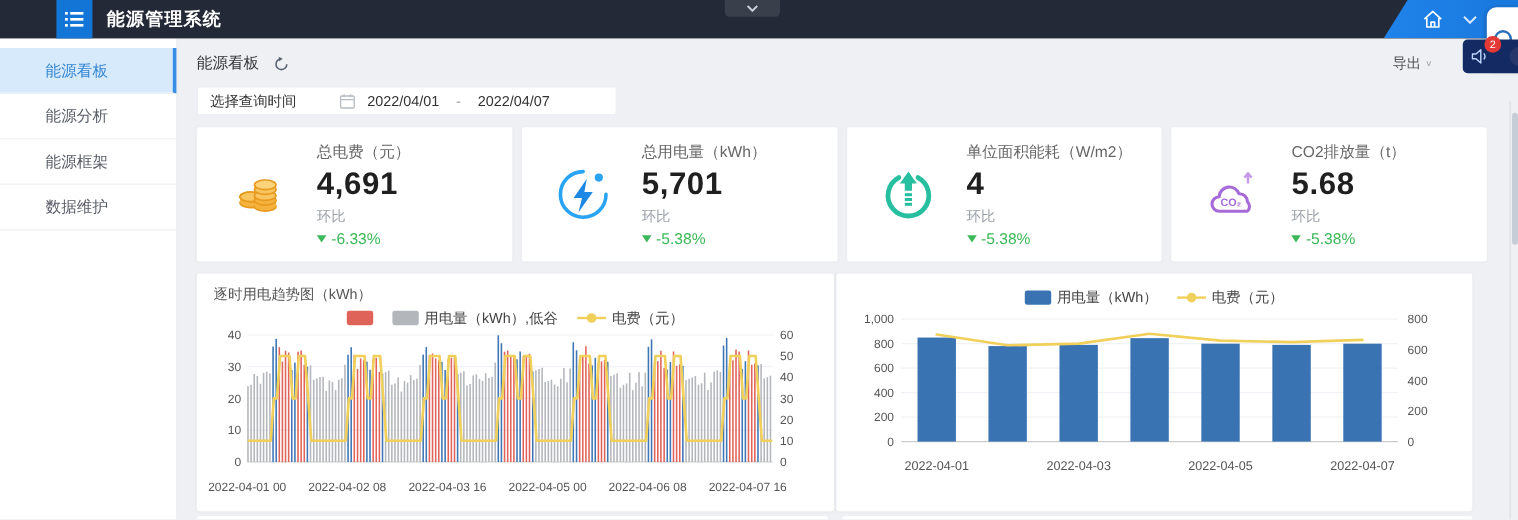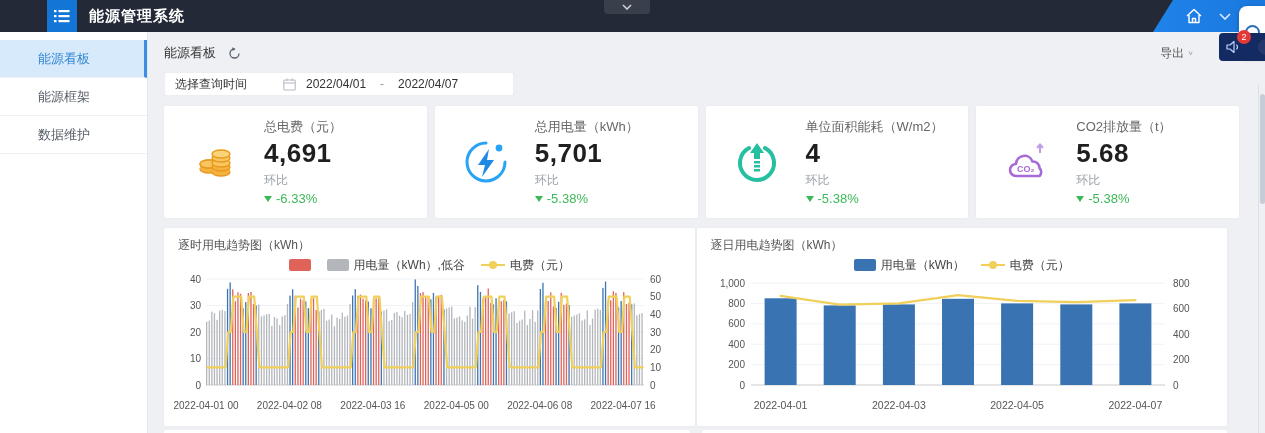--- a/index.html
+++ b/index.html
@@ -119,20 +119,21 @@
     <path d="M10.5 4.5 Q12.5 7 10.5 9.5" fill="none" stroke="#bcd6ff" stroke-width="1.2"></path>
   </svg>
   <div class="badge">2</div>
   <div class="partial-circle"></div>
 </div>
 
 <div class="workspace">
 
   <div class="sidebar">
     <div class="side-item active">能源看板</div>
+    <div class="side-item">能源分析</div>
     <div class="side-item">能源框架</div>
     <div class="side-item">数据维护</div>
   </div>
 
   <div class="main">
     <div class="toolbar">
       <span class="tab-label">能源看板</span>
       <span class="refresh">
         <svg width="13" height="13" viewBox="0 0 13 13">
           <path d="M11 6.5 A4.5 4.5 0 1 1 6.5 2" fill="none" stroke="#5a6472" stroke-width="1.3"></path>
@@ -450,21 +451,20 @@
               <polyline points="35.3,94.3 37.9,94.3 40.5,94.3 43.1,94.3 45.7,94.3 48.3,94.3 50.9,94.3 53.6,94.3 56.2,59.0 58.8,59.0 61.4,23.7 64.0,23.7 66.6,23.7 69.2,23.7 71.8,59.0 74.4,59.0 77.0,23.7 79.6,23.7 82.2,23.7 84.8,59.0 87.4,94.3 90.1,94.3 92.7,94.3 95.3,94.3 97.9,94.3 100.5,94.3 103.1,94.3 105.7,94.3 108.3,94.3 110.9,94.3 113.5,94.3 116.1,94.3 118.7,59.0 121.3,59.0 123.9,23.7 126.6,23.7 129.2,23.7 131.8,23.7 134.4,59.0 137.0,59.0 139.6,23.7 142.2,23.7 144.8,23.7 147.4,59.0 150.0,94.3 152.6,94.3 155.2,94.3 157.8,94.3 160.4,94.3 163.1,94.3 165.7,94.3 168.3,94.3 170.9,94.3 173.5,94.3 176.1,94.3 178.7,94.3 181.3,59.0 183.9,59.0 186.5,23.7 189.1,23.7 191.7,23.7 194.3,23.7 196.9,59.0 199.6,59.0 202.2,23.7 204.8,23.7 207.4,23.7 210.0,59.0 212.6,94.3 215.2,94.3 217.8,94.3 220.4,94.3 223.0,94.3 225.6,94.3 228.2,94.3 230.8,94.3 233.4,94.3 236.1,94.3 238.7,94.3 241.3,94.3 243.9,59.0 246.5,59.0 249.1,23.7 251.7,23.7 254.3,23.7 256.9,23.7 259.5,59.0 262.1,59.0 264.7,23.7 267.3,23.7 269.9,23.7 272.6,59.0 275.2,94.3 277.8,94.3 280.4,94.3 283.0,94.3 285.6,94.3 288.2,94.3 290.8,94.3 293.4,94.3 296.0,94.3 298.6,94.3 301.2,94.3 303.8,94.3 306.4,59.0 309.1,59.0 311.7,23.7 314.3,23.7 316.9,23.7 319.5,23.7 322.1,59.0 324.7,59.0 327.3,23.7 329.9,23.7 332.5,23.7 335.1,59.0 337.7,94.3 340.3,94.3 342.9,94.3 345.6,94.3 348.2,94.3 350.8,94.3 353.4,94.3 356.0,94.3 358.6,94.3 361.2,94.3 363.8,94.3 366.4,94.3 369.0,59.0 371.6,59.0 374.2,23.7 376.8,23.7 379.4,23.7 382.1,23.7 384.7,59.0 387.3,59.0 389.9,23.7 392.5,23.7 395.1,23.7 397.7,59.0 400.3,94.3 402.9,94.3 405.5,94.3 408.1,94.3 410.7,94.3 413.3,94.3 415.9,94.3 418.6,94.3 421.2,94.3 423.8,94.3 426.4,94.3 429.0,94.3 431.6,59.0 434.2,59.0 436.8,23.7 439.4,23.7 442.0,23.7 444.6,23.7 447.2,59.0 449.8,59.0 452.4,23.7 455.1,23.7 457.7,23.7 460.3,59.0 462.9,94.3 465.5,94.3 468.1,94.3 470.7,94.3 " fill="none" stroke="#f0d05a" stroke-width="2.2" stroke-linejoin="round" stroke-linecap="round"></polyline>
               <text x="34.0" y="136" font-size="10" fill="#555" text-anchor="middle">2022-04-01 00</text>
               <text x="117.4" y="136" font-size="10" fill="#555" text-anchor="middle">2022-04-02 08</text>
               <text x="200.9" y="136" font-size="10" fill="#555" text-anchor="middle">2022-04-03 16</text>
               <text x="284.3" y="136" font-size="10" fill="#555" text-anchor="middle">2022-04-05 00</text>
               <text x="367.7" y="136" font-size="10" fill="#555" text-anchor="middle">2022-04-06 08</text>
               <text x="451.1" y="136" font-size="10" fill="#555" text-anchor="middle">2022-04-07 16</text>
             </svg></div>
       </div>
       <div class="chart-card">
-        <div class="chart-title">逐日用电趋势图（kWh）</div>
         <div class="legend" id="legend2">
             <span class="legend-item">
               <span class="sw-bar" style="background:#3a73b2"></span>
               <span>用电量（kWh）</span>
             </span>
             <span class="legend-item">
               <span class="sw-line">
            <span class="ln" style="background:#f0d05a"></span>
                 <span class="dt" style="background:#f0d05a"></span>
               </span>

